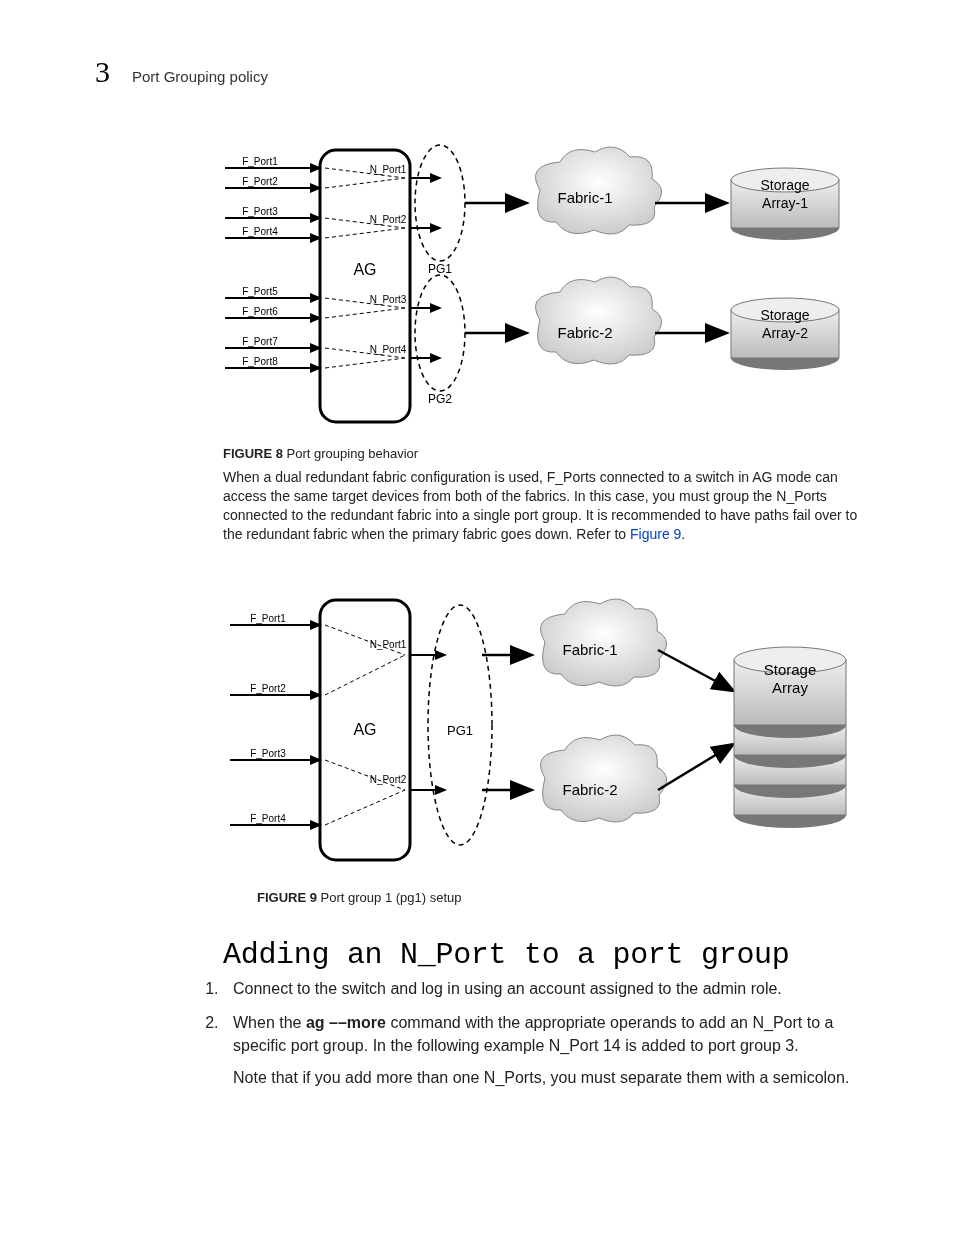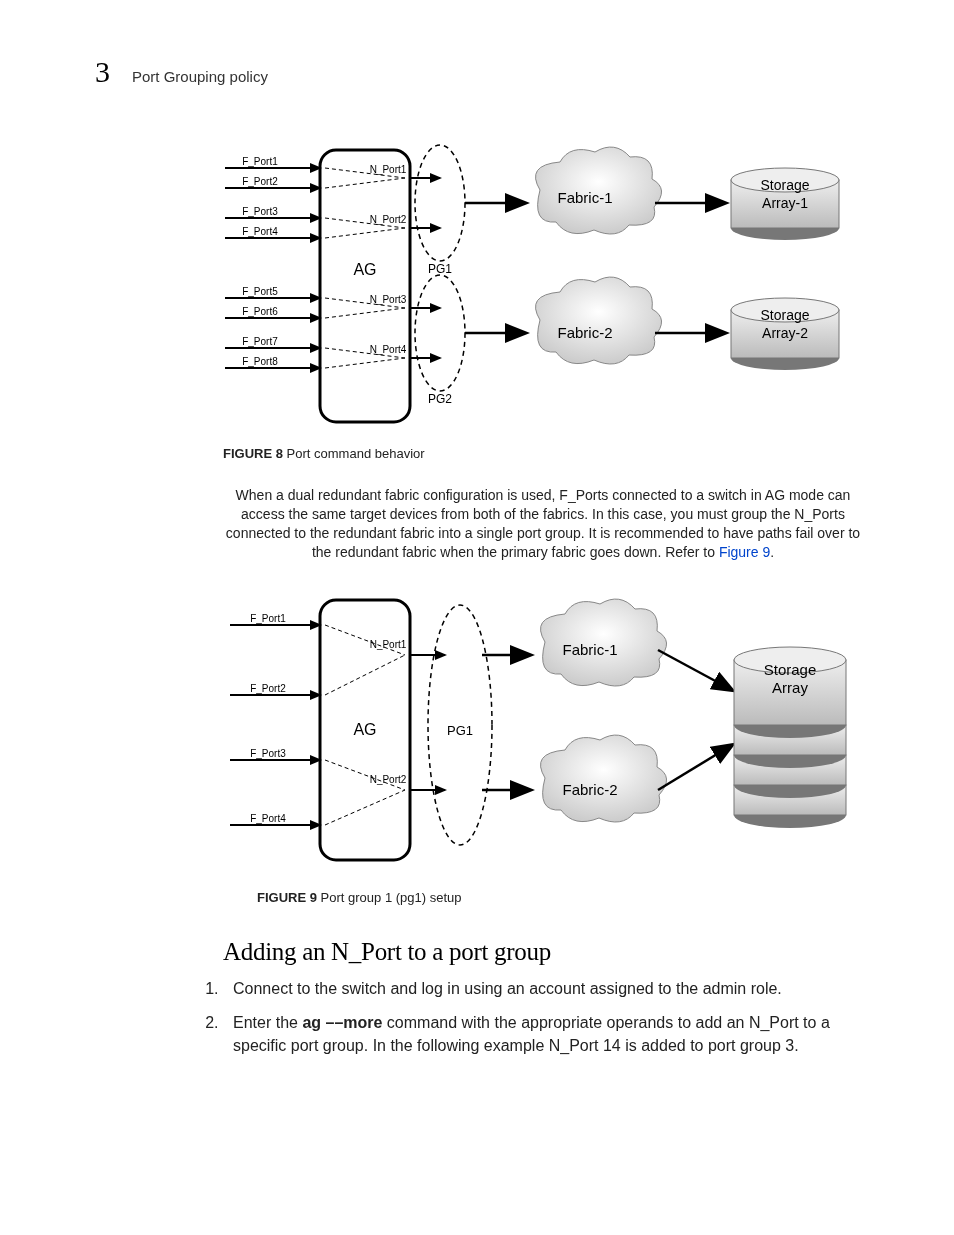--- a/index.html
+++ b/index.html
@@ -45,37 +45,37 @@
   }
   .fig8-caption { position: absolute; top: 446px; left: 223px; }
   .body-text {
     position: absolute;
     left: 223px;
     width: 640px;
     font-size: 14px;
     line-height: 1.35;
     color: #222;
   }
-  .para1 { top: 486px; text-align: center; }
+  .para1 { top: 468px; }
   .link-ref { color: #0044cc; }
   .diagram2 {
     position: absolute;
     top: 590px;
     left: 220px;
     width: 640px;
     height: 280px;
   }
   .fig9-caption { position: absolute; top: 890px; left: 223px; padding-left: 34px; }
   .h2 {
     position: absolute;
     top: 938px;
     left: 223px;
-    font-size: 25px;
+    font-size: 30px;
     font-weight: 400;
-    font-family: Liberation Serif, serif;
+    font-family: Liberation Mono, monospace;
     font-stretch: condensed;
     letter-spacing: -0.3px;
   }
   .steps {
     position: absolute;
     top: 978px;
     left: 223px;
     width: 640px;
     font-size: 16px;
     line-height: 1.4;
@@ -193,21 +193,21 @@
     <rect x="511" y="170" width="108" height="48" fill="url(#diskGrad)" stroke="#777"></rect>
     <ellipse cx="565" cy="170" rx="54" ry="12" fill="#eee" stroke="#777"></ellipse>
     <text x="565" y="180" text-anchor="middle" font-size="14">Storage</text>
     <text x="565" y="198" text-anchor="middle" font-size="14">Array-2</text>
   </g>
 </svg>
 </div>
 
 <div class="figure-caption fig8-caption">
   <span class="fig-label">FIGURE 8</span>
-  <span>Port command behavior</span>
+  <span>Port grouping behavior</span>
 </div>
 
 <div class="body-text para1">
   <span>When a dual redundant fabric configuration is used, F_Ports connected to a switch in AG mode can access the same target devices from both of the fabrics. In this case, you must group the N_Ports connected to the redundant fabric into a single port group. It is recommended to have paths fail over to the redundant fabric when the primary fabric goes down. Refer to </span><span class="link-ref">Figure 9</span><span>.</span>
 </div>
 
 <div class="diagram2">
 <svg width="640" height="290" viewBox="0 0 640 290">
   <defs>
     <marker id="arrow2" markerWidth="10" markerHeight="8" refX="8" refY="4" orient="auto">
@@ -284,15 +284,16 @@
 <div class="figure-caption fig9-caption">
   <span class="fig-label">FIGURE 9</span>
   <span>Port group 1 (pg1) setup</span>
 </div>
 
 <h2 class="h2">Adding an N_Port to a port group</h2>
 
 <ol class="steps">
   <li><span>Connect to the switch and log in using an account assigned to the admin role.</span></li>
   <li>
-    <span>Enter the </span><span class="cmd">ag </span> <span class="cmd">––more</span><span> command with the appropriate operands to add an N_Port to a specific port group. In the following example N_Port 14 is added to port group 3.</span>
+    <span>When the </span><span class="cmd">ag </span> <span class="cmd">––more</span><span> command with the appropriate operands to add an N_Port to a specific port group. In the following example N_Port 14 is added to port group 3.</span>
+    <span class="note">Note that if you add more than one N_Ports, you must separate them with a semicolon.</span>
   </li>
 </ol>
 
 </body></html>

